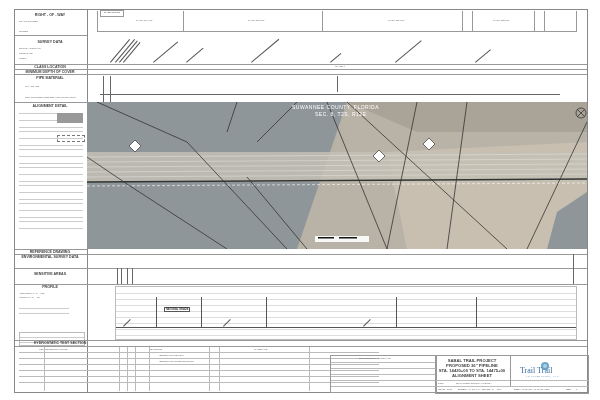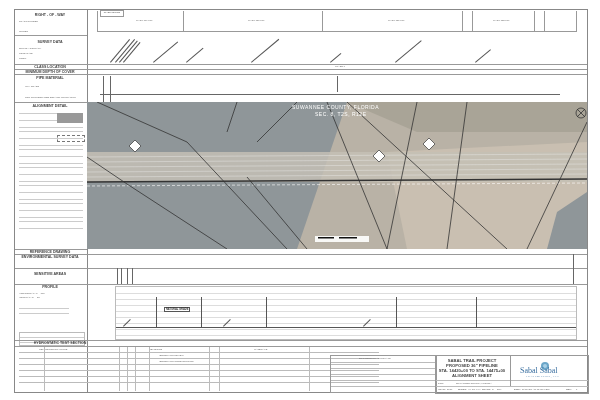--- a/index.html
+++ b/index.html
@@ -233,17 +233,17 @@
     <div class="tiny" style="left:130px;top:32px;font-weight:bold">REV:</div>
     <div class="tiny" style="left:140px;top:32px">1</div>
     <div class="vl" style="left:74px;top:0;height:30px;border-color:#999"></div>
 
     <div class="abs" style="left:104px;top:1px;width:10px;height:10px;">
       <svg width="10" height="10" viewBox="0 0 10 10">
           <circle cx="5" cy="5" r="4" fill="#6ba6c8"></circle>
           <circle cx="5" cy="5" r="2" fill="#a9d0e6"></circle>
         </svg>
     </div>
-    <div class="logo-text" style="left:84px;top:10px;font-size:8px;">Sabal Sabal</div>
+    <div class="logo-text" style="left:84px;top:10px;font-size:8px;">Trail Trail</div>
     <div class="logo-text" style="left:90px;top:19px;font-size:2.4px;letter-spacing:0.6px;">TRANSMISSION, LLC</div>
   </div>
 
 </div>
 
 </body></html>

